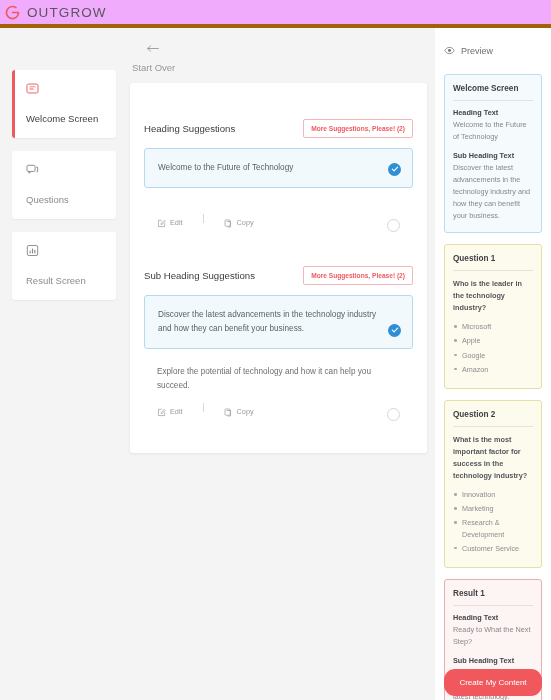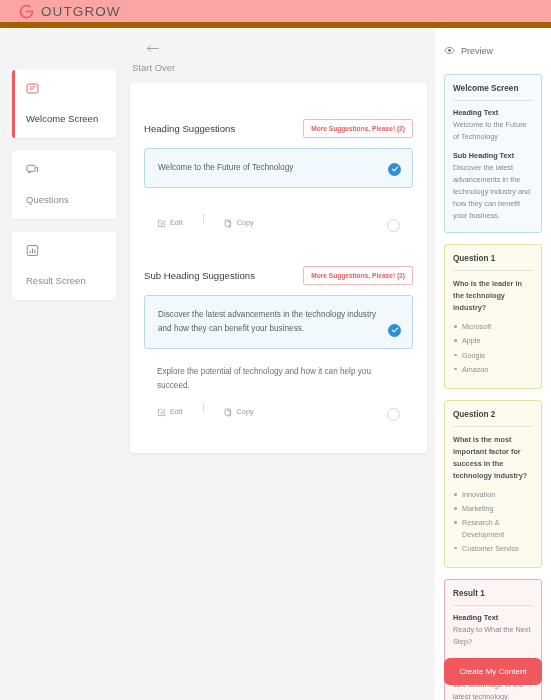--- a/index.html
+++ b/index.html
@@ -5,24 +5,24 @@
   * { box-sizing: border-box; margin: 0; padding: 0; }
   html, body {
     width: 551px; height: 700px;
     font-family: "Liberation Sans", sans-serif;
     background: #f4f4f5;
     overflow: hidden;
   }
   
   .topbar {
     height: 28px;
-    background: #fca5a5;
+    background: #f0abfc;
     display: flex; align-items: center;
-    padding-left: 18px;
-    border-bottom: 6px solid #a16207;
+    padding-left: 4px;
+    border-bottom: 4px solid #a16207;
   }
   .logo-mark { width: 17px; height: 17px; flex: 0 0 auto; }
   .logo-text {
     font-size: 13.5px; letter-spacing: 1.1px;
     color: #58585c; font-weight: 400; margin-left: 6px;
   }
   
   .shell { display: flex; height: 672px; }
   
   .sidebar { width: 128px; flex: 0 0 128px; padding: 42px 12px 0 12px; }
@@ -99,22 +99,22 @@
   .pv-ul { list-style: none; }
   .pv-ul li {
     font-size: 7.2px; color: #8c8c92; line-height: 1.55;
     padding-left: 9px; position: relative; margin-bottom: 3px;
   }
   .pv-ul li::before {
     content: ""; position: absolute; left: 1px; top: 4px;
     width: 2.5px; height: 2.5px; border-radius: 50%; background: #a8a8ae;
   }
   .cta {
-    position: absolute; left: 9px; right: 9px; bottom: 15px;
-    background: #f0585d; color: #fff; border: none; border-radius: 6px;
+    position: absolute; left: 9px; right: 9px; bottom: 4px;
+    background: #f0585d; color: #fff; border: none; border-radius: 11px;
     font-size: 8px; font-family: inherit; padding: 9px 0; cursor: pointer;
   }
 </style>
 </head>
 <body>
 
 <div class="topbar">
   <span class="logo-mark">
     <svg viewBox="0 0 24 24" width="17" height="17">
       <path d="M20.5 12a8.5 8.5 0 1 1-3.6-6.9" fill="none" stroke="#ef5a5f" stroke-width="2.4" stroke-linecap="round"></path>

